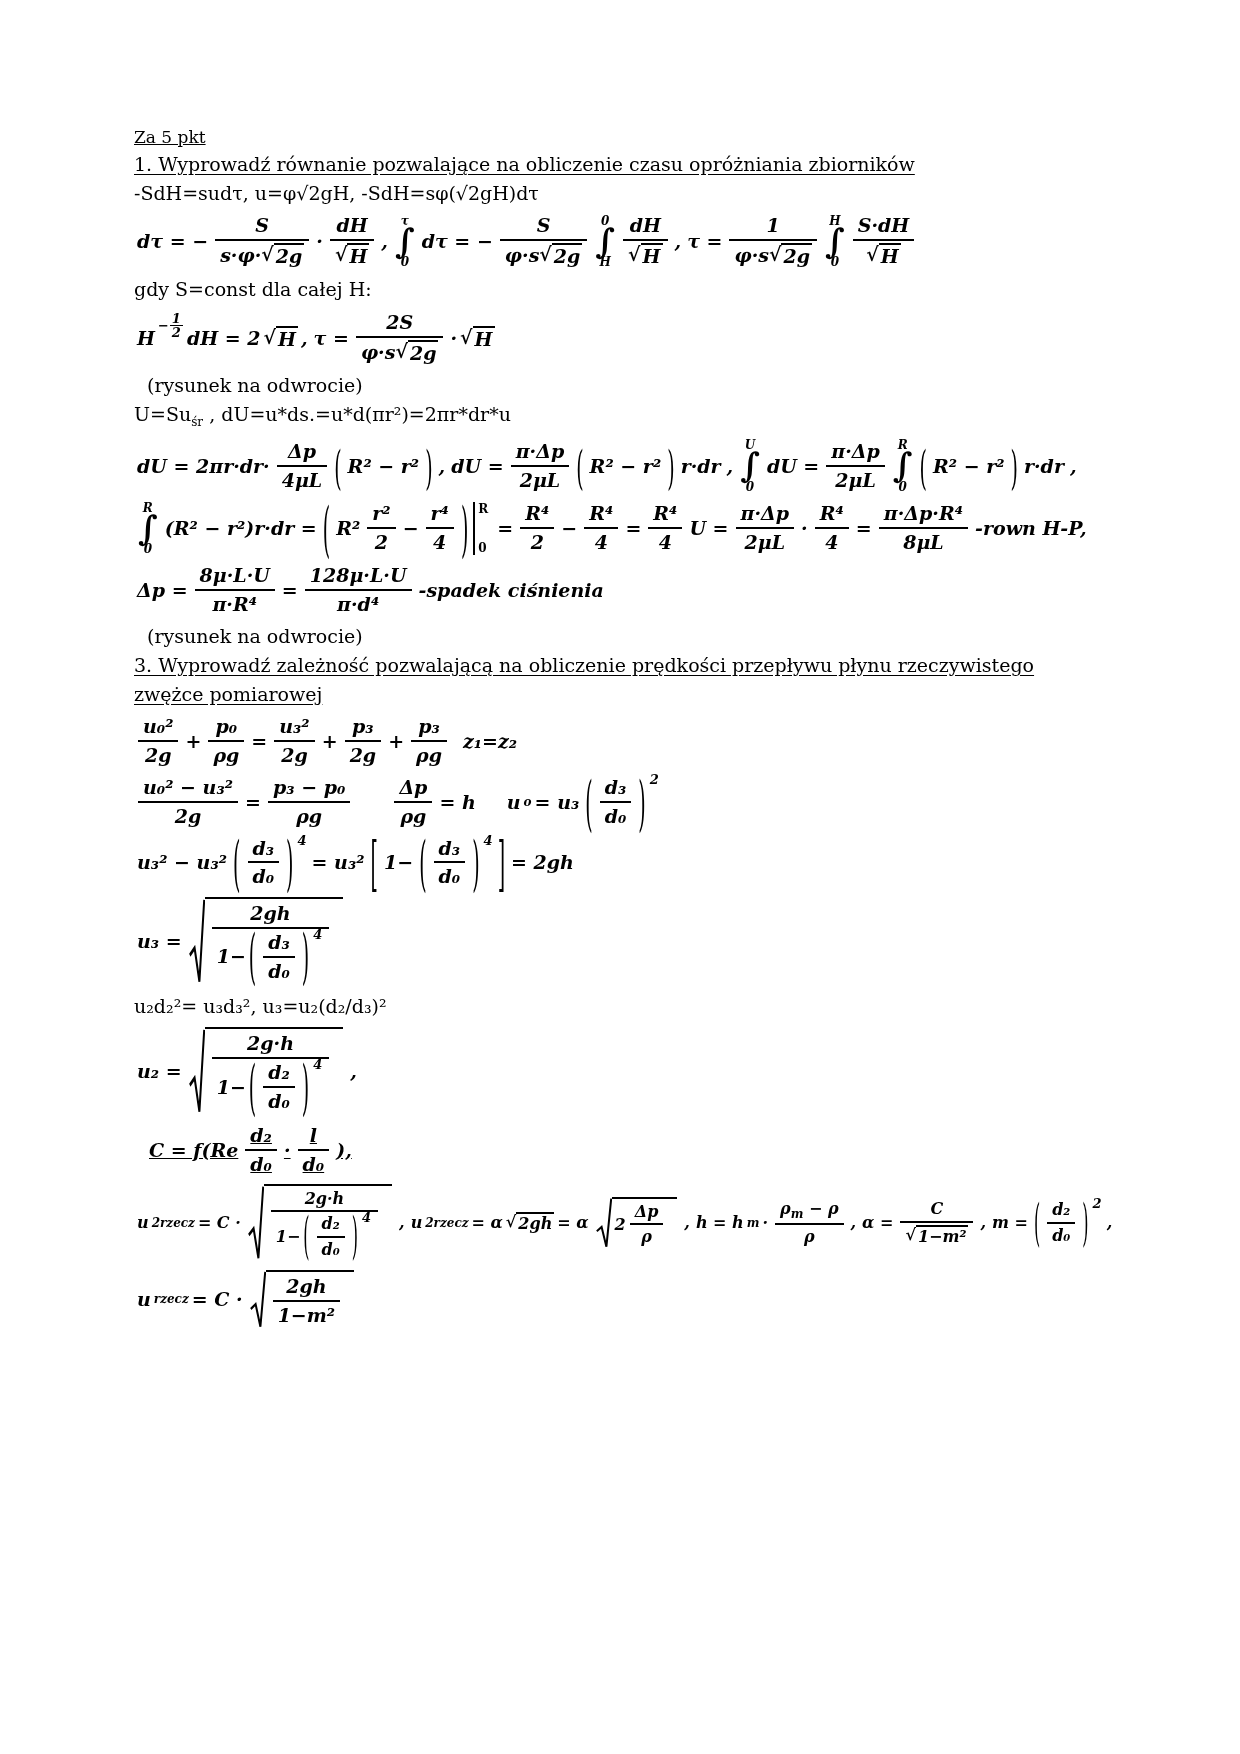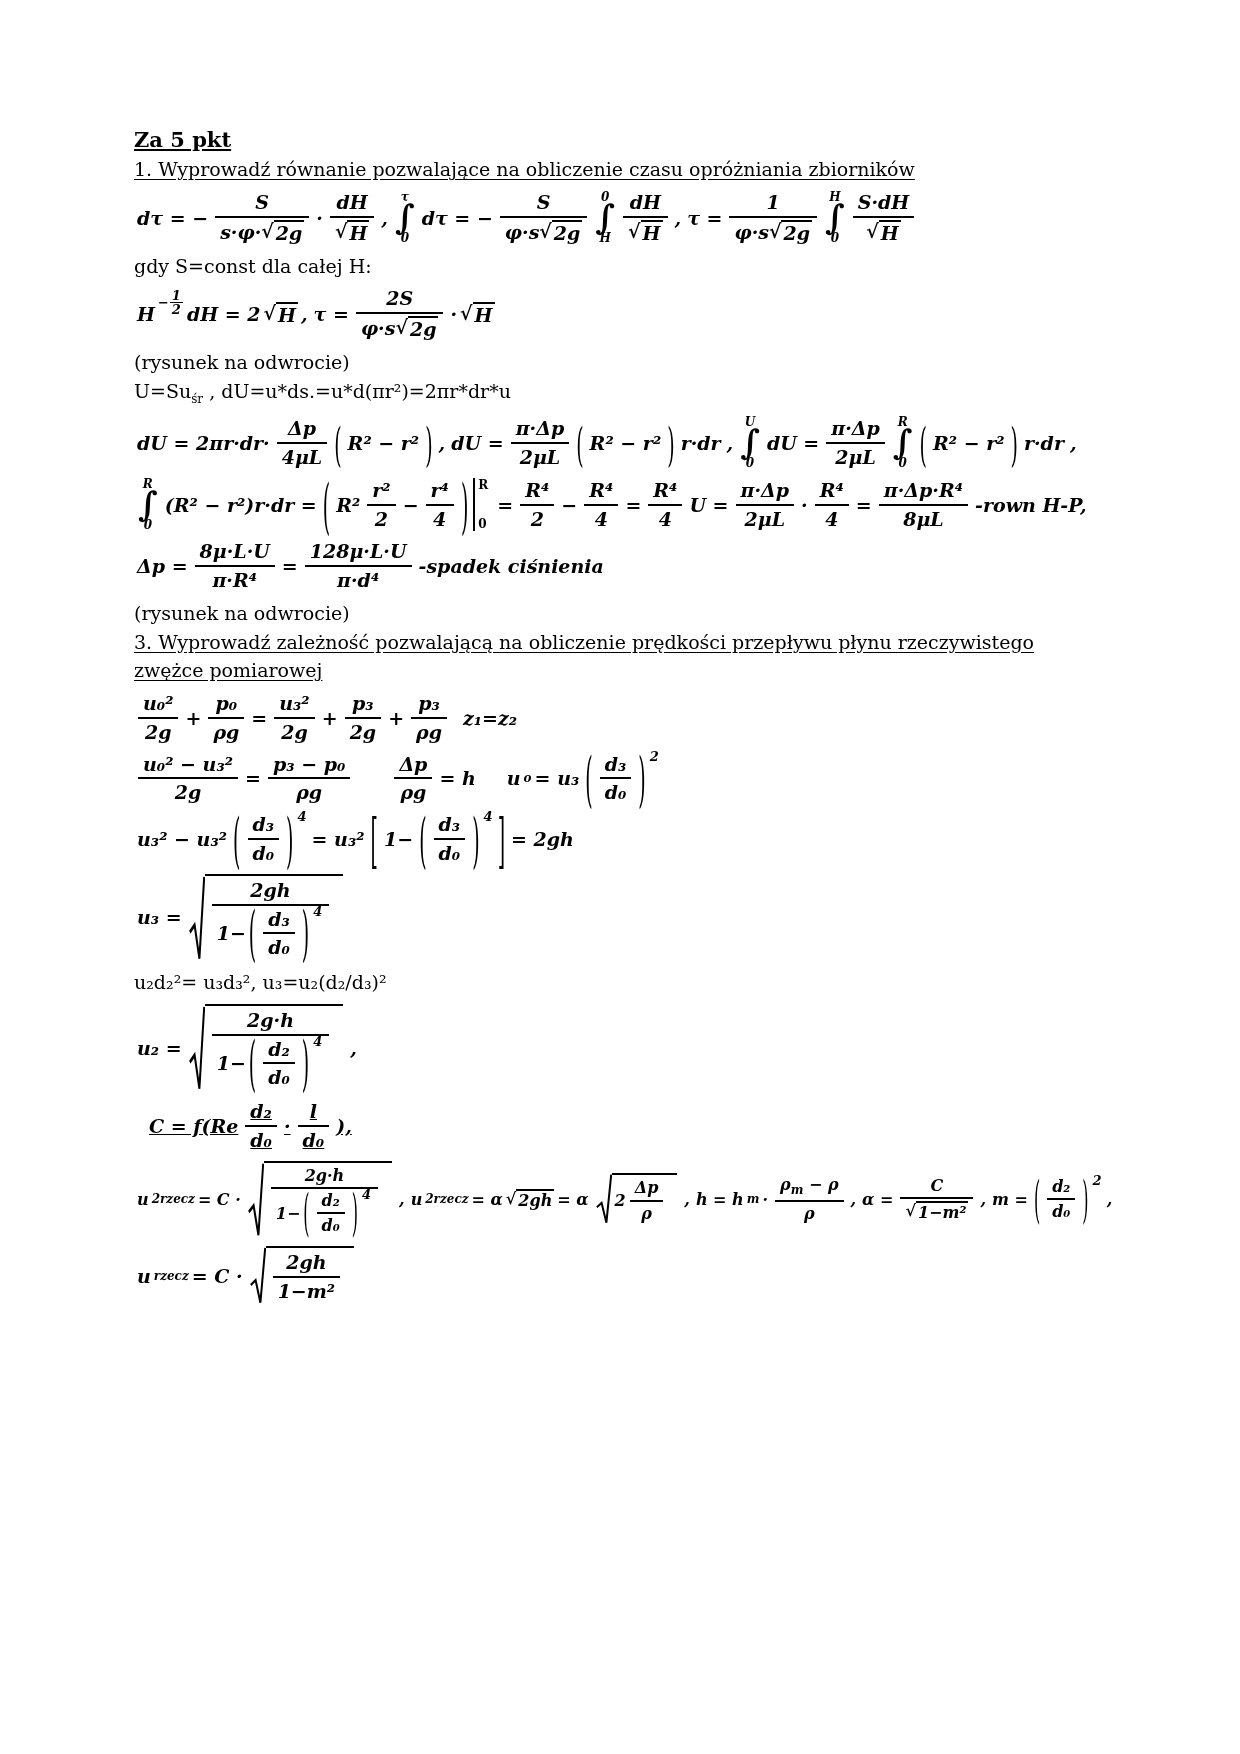--- a/index.html
+++ b/index.html
@@ -1,23 +1,23 @@
 <!DOCTYPE html>
 <html><head>
 <meta charset="utf-8">
 <style>
   * { box-sizing: border-box; }
   html,body { margin:0; padding:0; background:#ffffff; }
   body { width:1240px; min-height:1754px; color:#000;
          font-family:"DejaVu Serif", serif; font-size:19px; }
   .page { padding:122px 40px 30px 134px; }
   .tline { margin:4px 0; line-height:1.3; }
-  .title { font-weight:bold; text-decoration:underline; font-size:21px; }
+  .title { font-weight:normal; text-decoration:underline; font-size:17px; }
   .hd { text-decoration:underline; text-underline-offset:3px; }
-  .note { margin:4px 0; }
+  .note { margin:4px 13px; }
   
   .eq { display:flex; align-items:center; margin:9px 0; white-space:nowrap;
         font-style:italic; font-weight:bold; }
   .eq .t { margin:0 3px; }
   .eq-sm { font-size:16px; }
   .ind { margin-left:12px;text-decoration:underline; }
   
   .fr { display:inline-flex; flex-direction:column; align-items:center;
         margin:0 4px; line-height:1.2; }
   .fr .nu { align-self:stretch; text-align:center; border-bottom:2px solid #000;
@@ -57,20 +57,21 @@
           font-size:13px; }
   sub.s { font-size:12px;text-align:center; }
 </style>
 </head>
 <body>
 
 <div class="page">
 
   <div class="tline title">Za 5 pkt</div>
   <div class="tline hd">1. Wyprowadź równanie pozwalające na obliczenie czasu opróżniania zbiorników</div>
+  <div class="tline">-SdH=sudτ, u=φ√2gH,  -SdH=sφ(√2gH)dτ</div>
 
   <div class="eq">
     <span class="t">dτ = −</span>
     <span class="fr">
       <span class="nu">S</span>
       <span class="de">
         <span>s·φ·</span>
         <span class="sq">
             <span class="rad">√</span>
             <span class="bar">2g</span>

